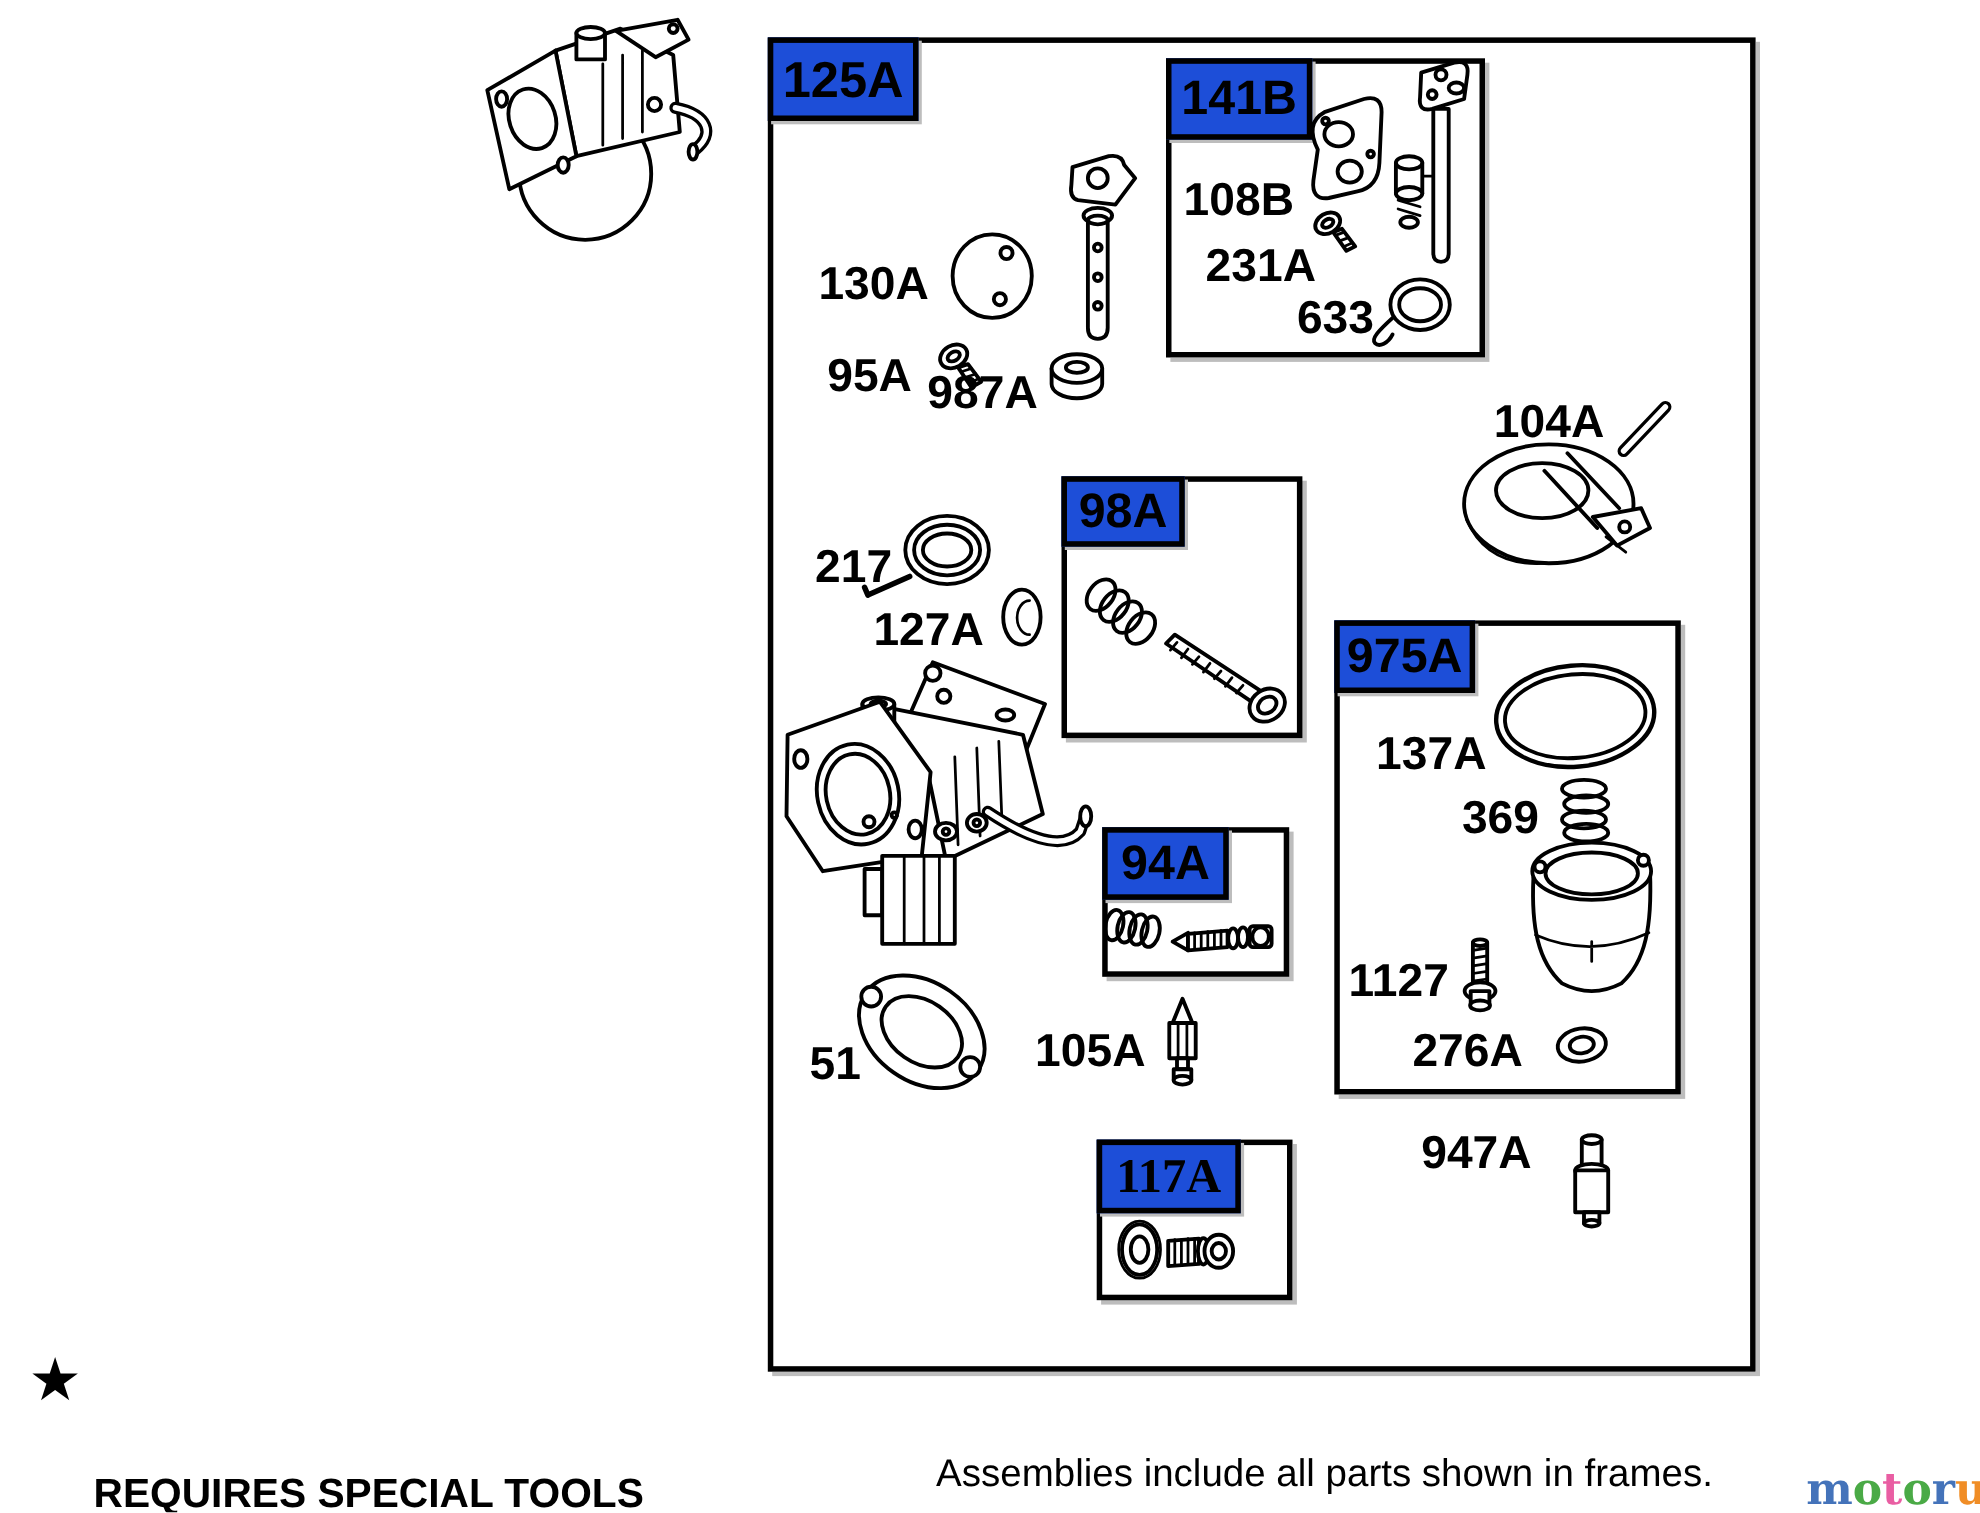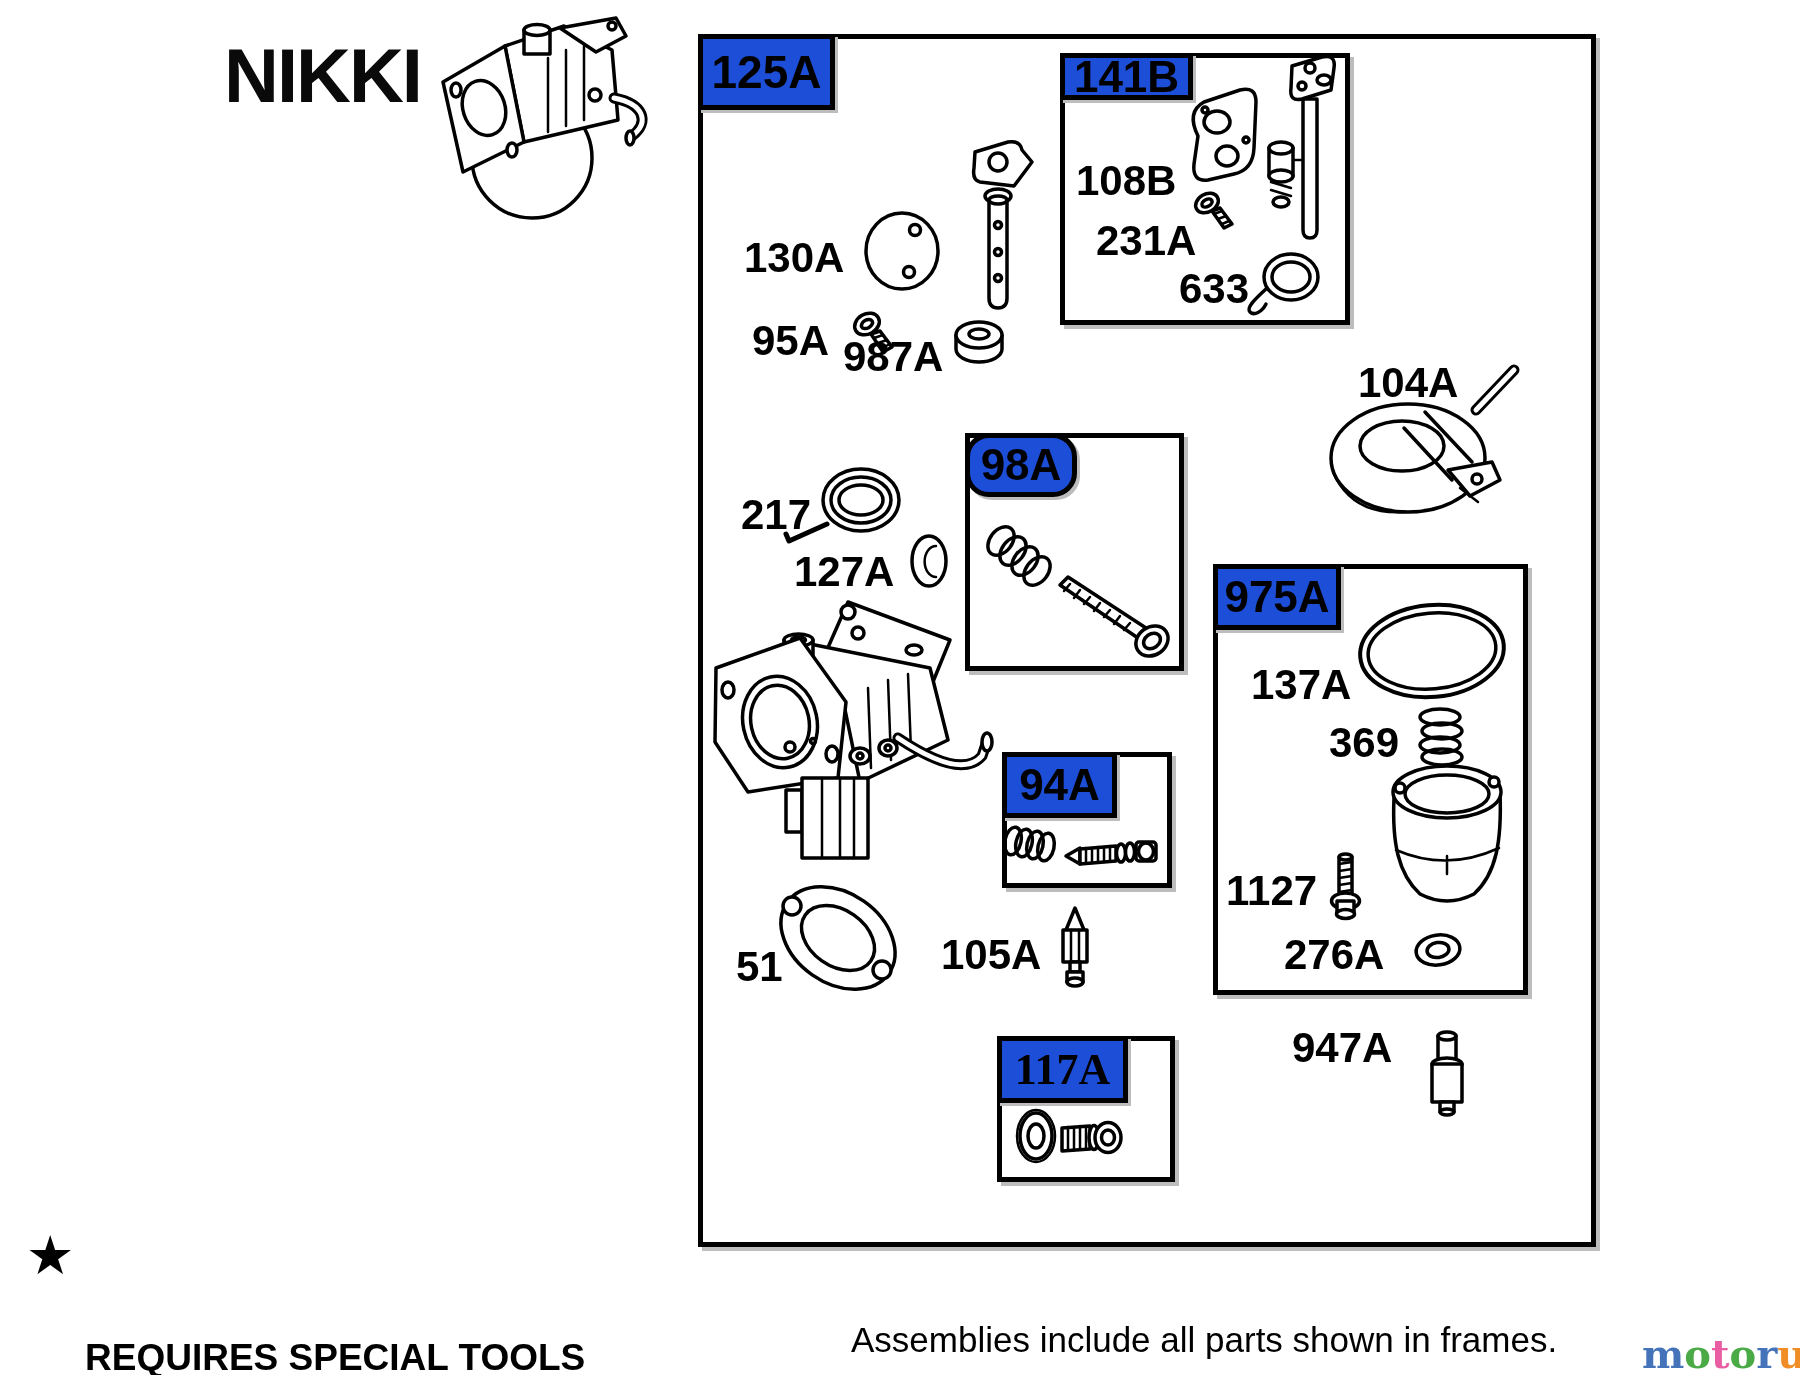--- a/index.html
+++ b/index.html
@@ -22,21 +22,20 @@
   svg.art .nf{fill:none;}
   svg.art .h{fill:none;stroke-width:2.5;}
   svg.art .pipe{fill:none;stroke-width:11;}
   svg.art .pipew{fill:none;stroke:#fff;stroke-width:5;}
 </style>
 </head>
 <body>
 
 <div class="canvas">
 
-  <div class="brand">NIKKI</div>
 
   <svg class="art" style="left:432px;top:15px;width:200px;height:220px" viewBox="432 15 200 220">
     <circle cx="532" cy="158" r="60"></circle>
     <path d="M505,46 L564,26 L612,50 L618,120 L524,142 Z"></path>
     <path class="h" d="M548,58 L548,132 M566,50 L566,126 M584,46 L584,120"></path>
     <path d="M560,28 L616,18 L626,36 L596,52 Z"></path>
     <circle cx="612" cy="26" r="4"></circle>
     <rect x="524" y="30" width="26" height="24"></rect>
     <ellipse cx="537" cy="30" rx="13" ry="5.5"></ellipse>
     <path d="M443,82 L505,46 L524,142 L463,172 Z"></path>
@@ -50,28 +49,28 @@
   </svg>
 
   <div class="frame" style="left:698px;top:34px;width:898px;height:1213px;">
     <div class="frame-label" style="width:137px;height:76px;font-size:46px;">
       <span>125A</span>
     </div>
   </div>
 
 
   <div class="frame" style="left:1060px;top:53px;width:290px;height:272px;">
-    <div class="frame-label" style="width:133px;height:47px;font-size:44px;">
+    <div class="frame-label" style="width:133px;height:74px;font-size:44px;">
       <span>141B</span>
     </div>
   </div>
 
 
   <div class="frame" style="left:965px;top:433px;width:219px;height:238px;">
-    <div class="frame-label" style="width:112px;height:64px;font-size:44px;border-radius:24px;">
+    <div class="frame-label" style="width:112px;height:64px;font-size:44px;">
       <span>98A</span>
     </div>
   </div>
 
   <div class="frame" style="left:1213px;top:564px;width:315px;height:431px;">
     <div class="frame-label" style="width:128px;height:66px;font-size:44px;">
       <span>975A</span>
     </div>
   </div>
 

